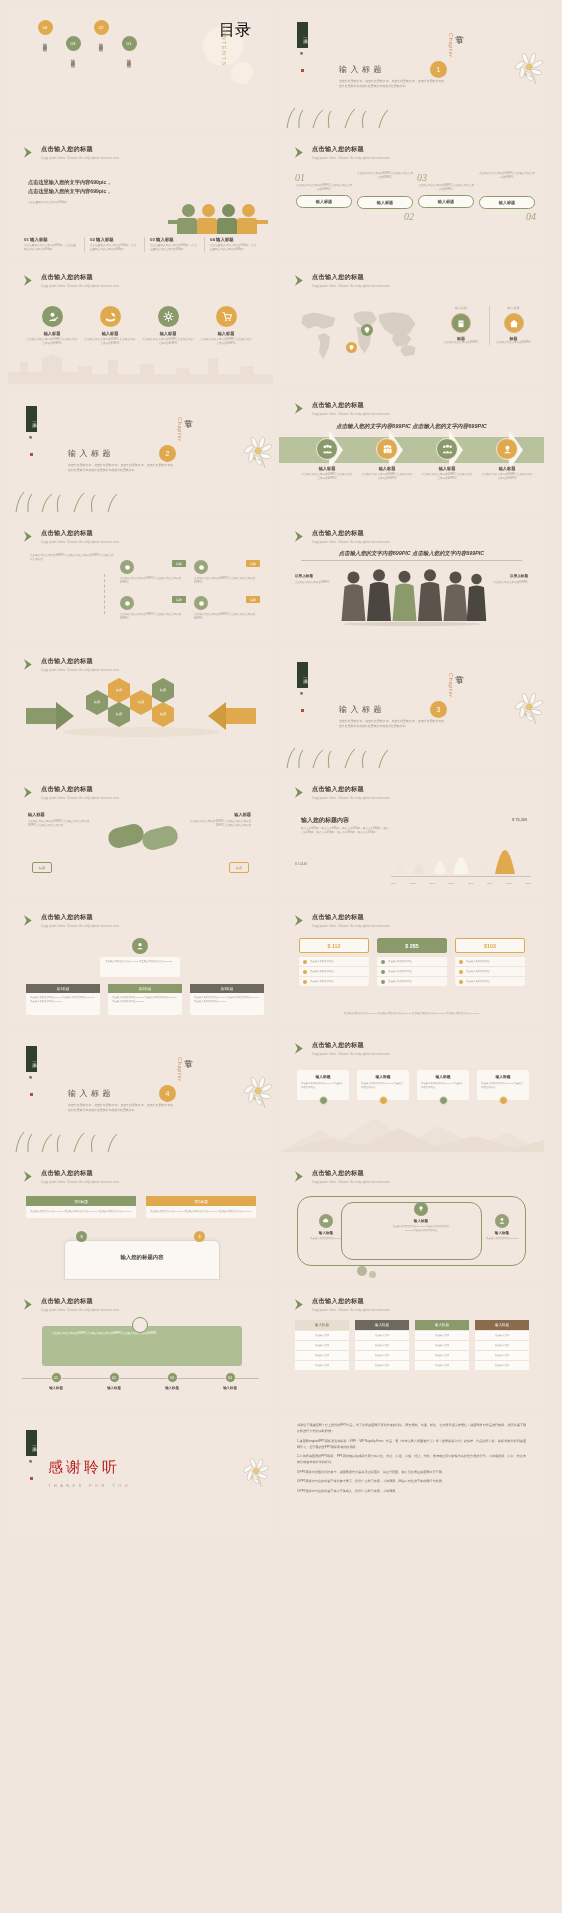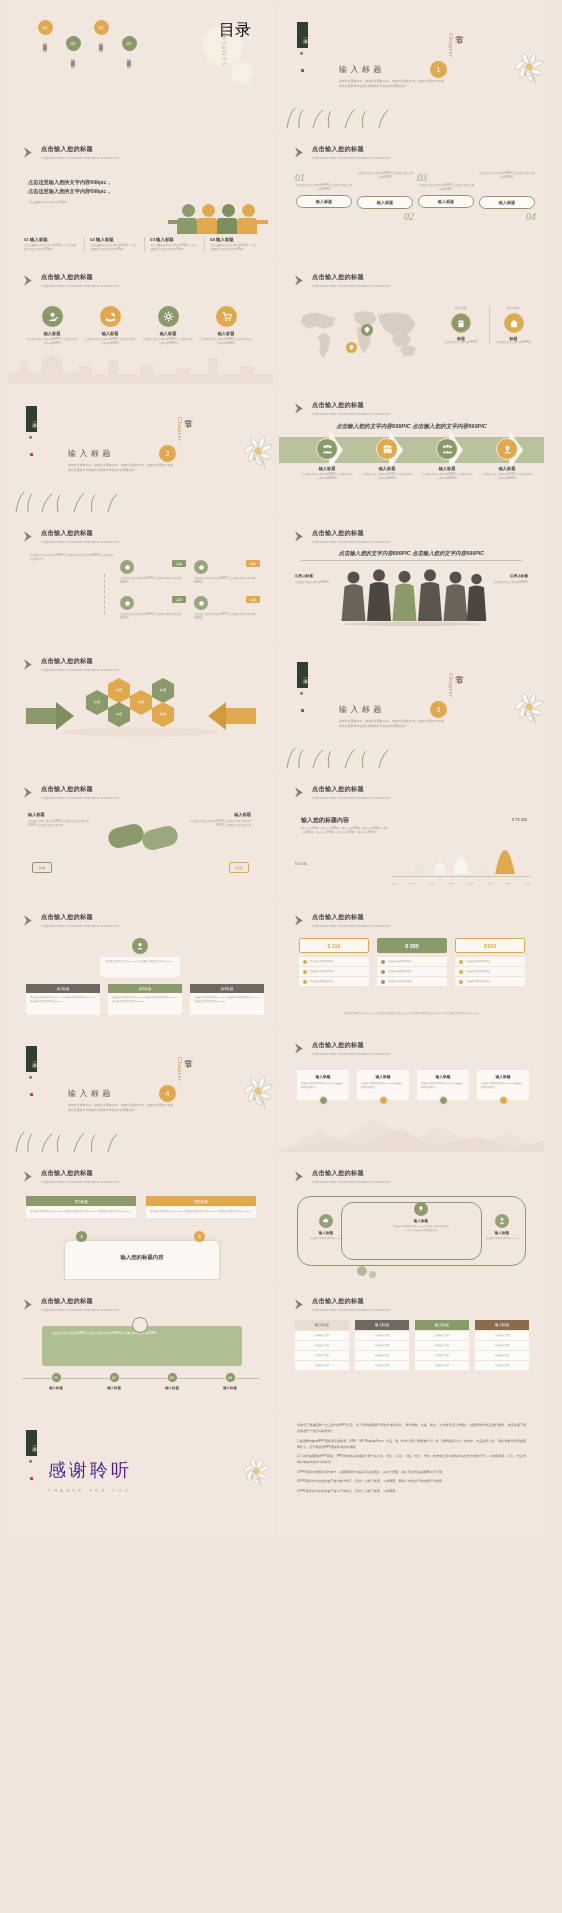--- a/index.html
+++ b/index.html
@@ -73,21 +73,21 @@
   .hex:after { top: 100%; border-top: 6.35px solid currentColor; }
 
   
   .card { background: #fbf7f2; border-radius: 2px; }
 
   
   .tcol { background: #fdfbf8; }
 
   
   .thx { position: absolute; left: 40px; top: 44px; }
-  .thx .big { font-size: 18px; color: #4c1d95; letter-spacing: 3px; font-family: "Liberation Serif", serif; }
+  .thx .big { font-size: 15px; color: #b91c1c; letter-spacing: 3px; font-family: "Liberation Serif", serif; }
   .thx .sm { font-size: 4px; color: #a89c92; letter-spacing: 3.4px; margin-top: 6px; }
 
   
   .cr-t { text-align: center; font-size: 8px; font-weight: bold; color: #3f3a35; letter-spacing: 3px; padding-top: 10px; font-family: "Liberation Serif", serif; }
   .cr-b { font-size: 3.1px; color: #6e655d; line-height: 1.95; padding: 8px 18px 0; text-align: justify; }
   .cr-b p { margin-bottom: 3.5px; }
   .ring { border: .7px solid #d6b77e; border-radius: 50%; background: #fdfaf5; display: flex; align-items: center; justify-content: center; }
 
   
   .silh { position: absolute; bottom: 0; left: 0; width: 100%; opacity: .5; }

